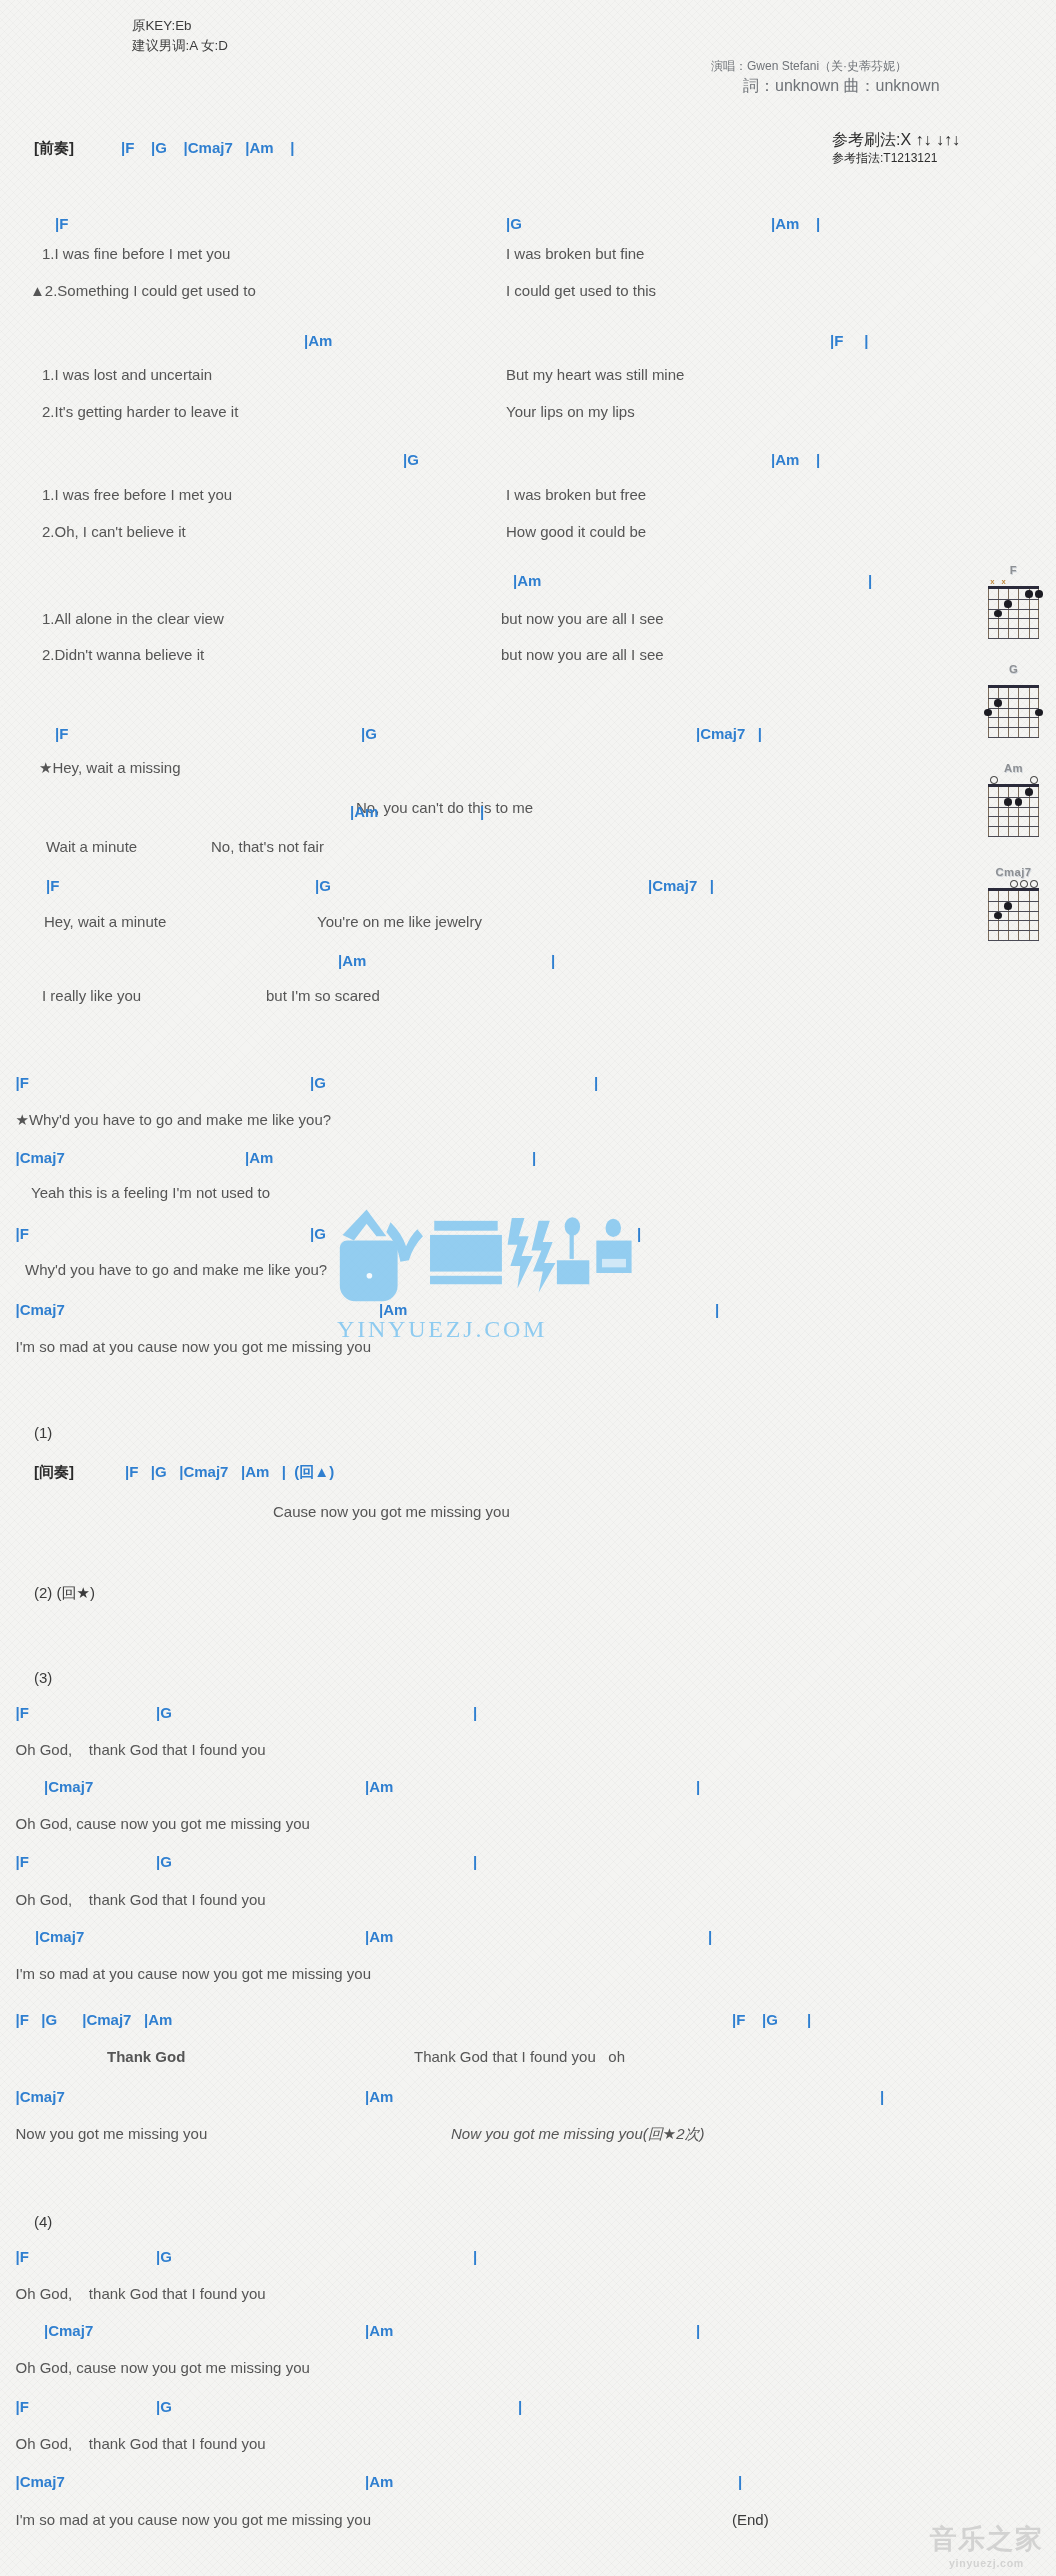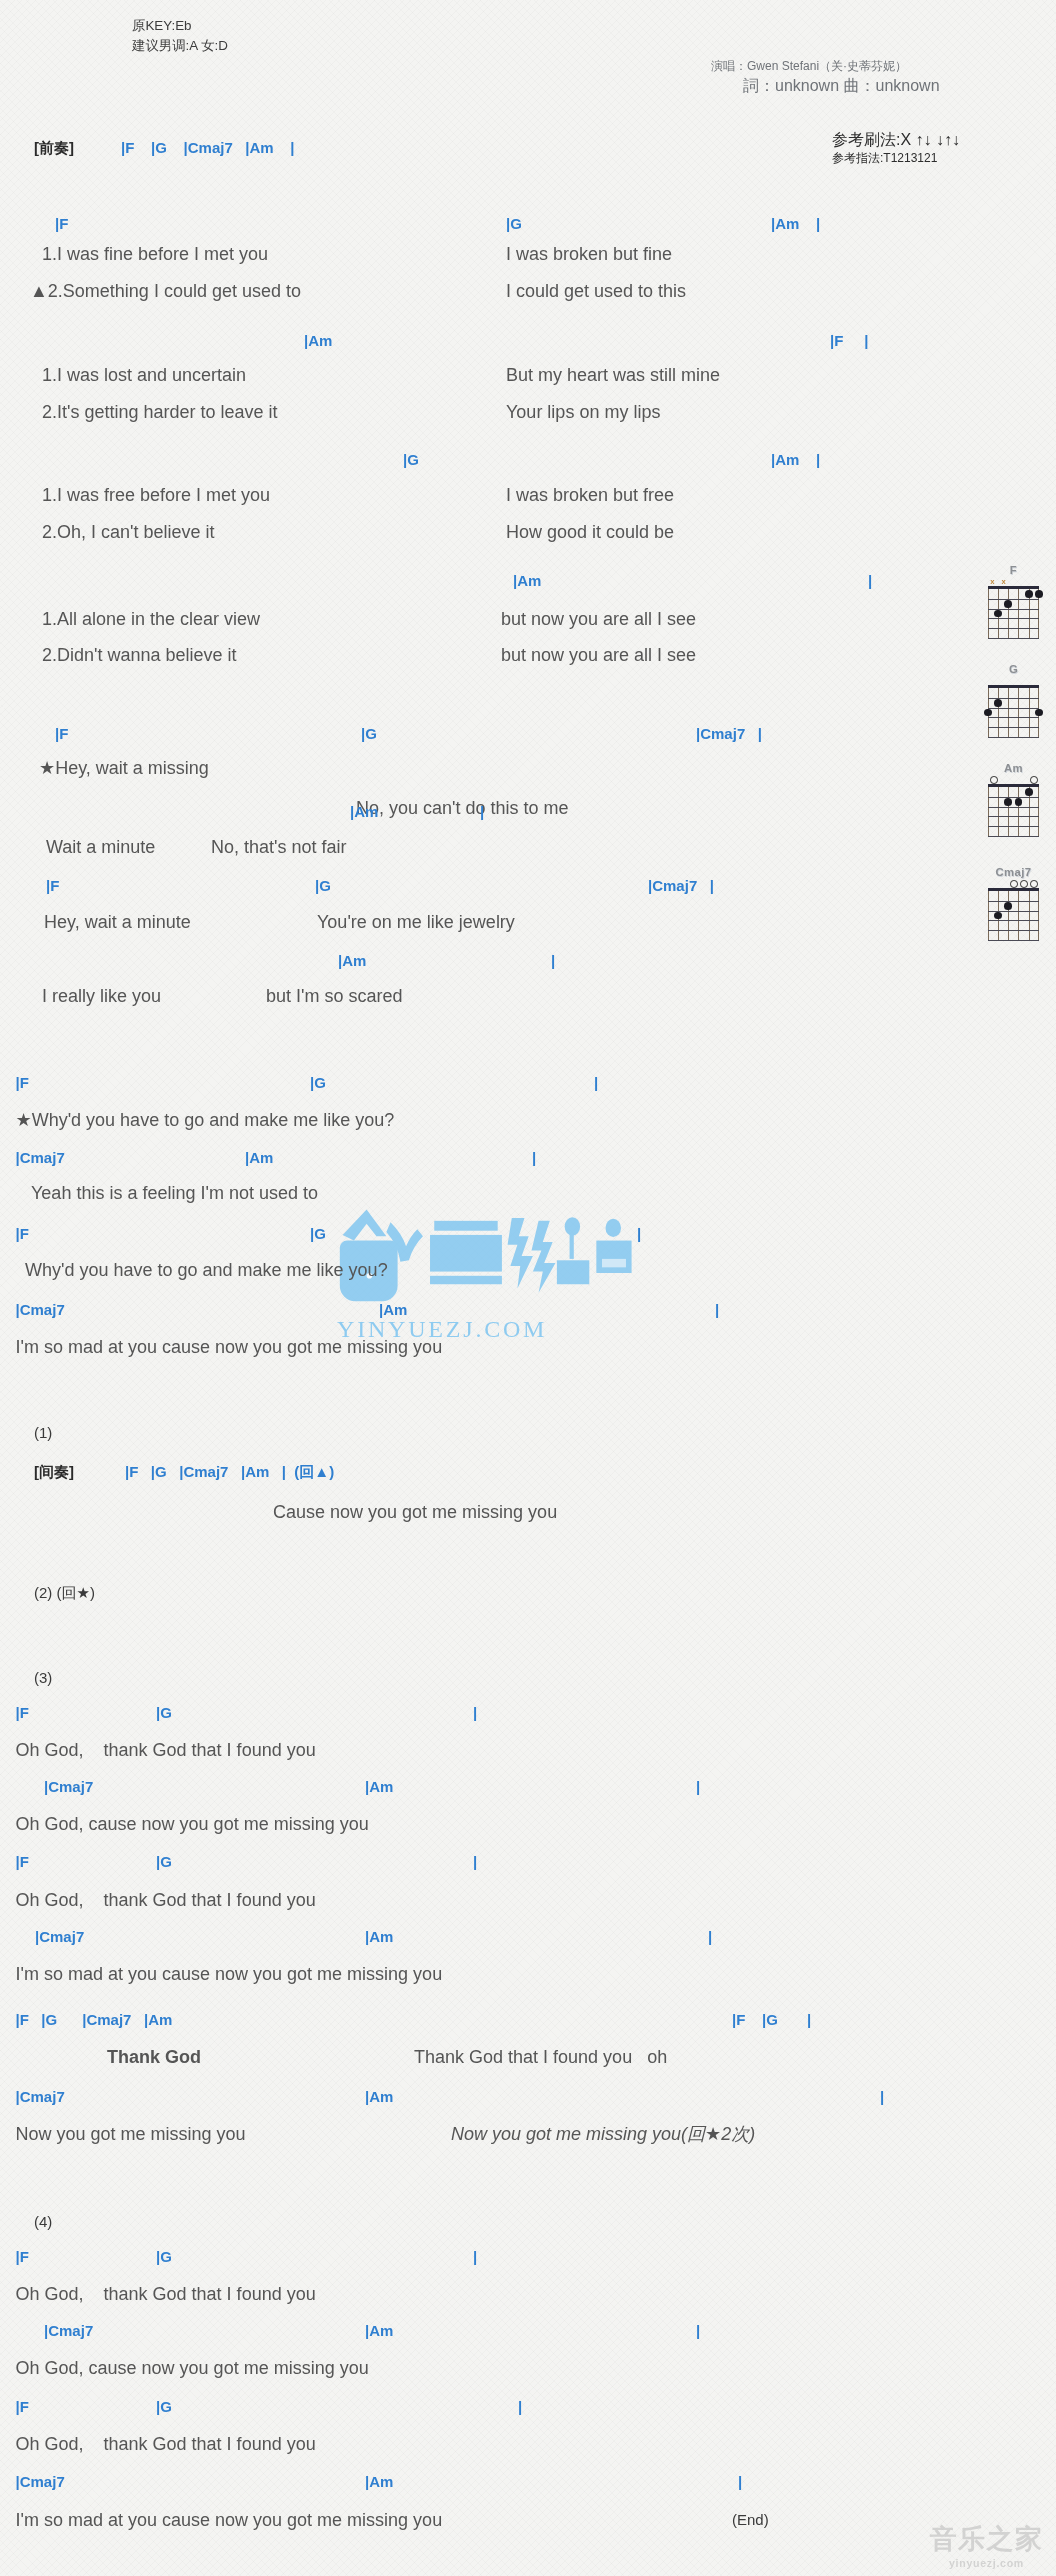--- a/index.html
+++ b/index.html
@@ -22,21 +22,21 @@
   .hdr-key{position:absolute;left:132px;top:15.5px;font-size:13.4px;line-height:20.4px;color:#3c3c3c;white-space:nowrap;}
   .hdr-title{position:absolute;left:349px;top:12.7px;font-size:34px;line-height:39px;color:#6b6f76;letter-spacing:0.4px;white-space:nowrap;}
   .hdr-credit{position:absolute;left:711px;top:56px;font-size:12px;line-height:20px;color:#6f7378;white-space:nowrap;}
   .hdr-credit2{position:absolute;left:711px;top:76px;font-size:16px;line-height:20px;color:#6f7378;white-space:nowrap;margin-left:32px;}
   .hdr-ref1{position:absolute;left:832px;top:131px;font-size:16px;line-height:18.3px;color:#2d2d2d;white-space:nowrap;}
   .hdr-ref2{position:absolute;left:832px;top:149px;font-size:12px;line-height:18.3px;color:#2d2d2d;white-space:nowrap;}
 
   
   .row{position:absolute;white-space:pre;}
   .chordrow{font-size:15px;line-height:18.3px;color:#2f7fd0;font-weight:600;}
-  .lyricrow{font-size:18px;line-height:18.3px;color:#555555;}
+  .lyricrow{font-size:15px;line-height:18.3px;color:#555555;}
   .sec{font-size:15px;line-height:18.3px;color:#2b2b2b;font-weight:700;}
   .plain{font-size:15px;line-height:18.3px;color:#3a3a3a;}
 
   
   .cd{position:absolute;width:55px;}
   .cd-name{text-align:center;font-size:11.3px;font-weight:700;color:#8c8f93;
            text-shadow:0.7px 0.7px 0 #cfd4da;letter-spacing:0.4px;height:14px;line-height:14px;}
   .cd-marks{height:9.2px;position:relative;}
   .cd-marks span{position:absolute;top:0;font-size:7.7px;line-height:9.2px;color:#c08a3e;font-weight:700;}
   .cd-marks i{position:absolute;top:1.4px;width:5.6px;height:5.6px;border:1.1px solid #2b2b2b;border-radius:50%;background:#f4f4f2;}

